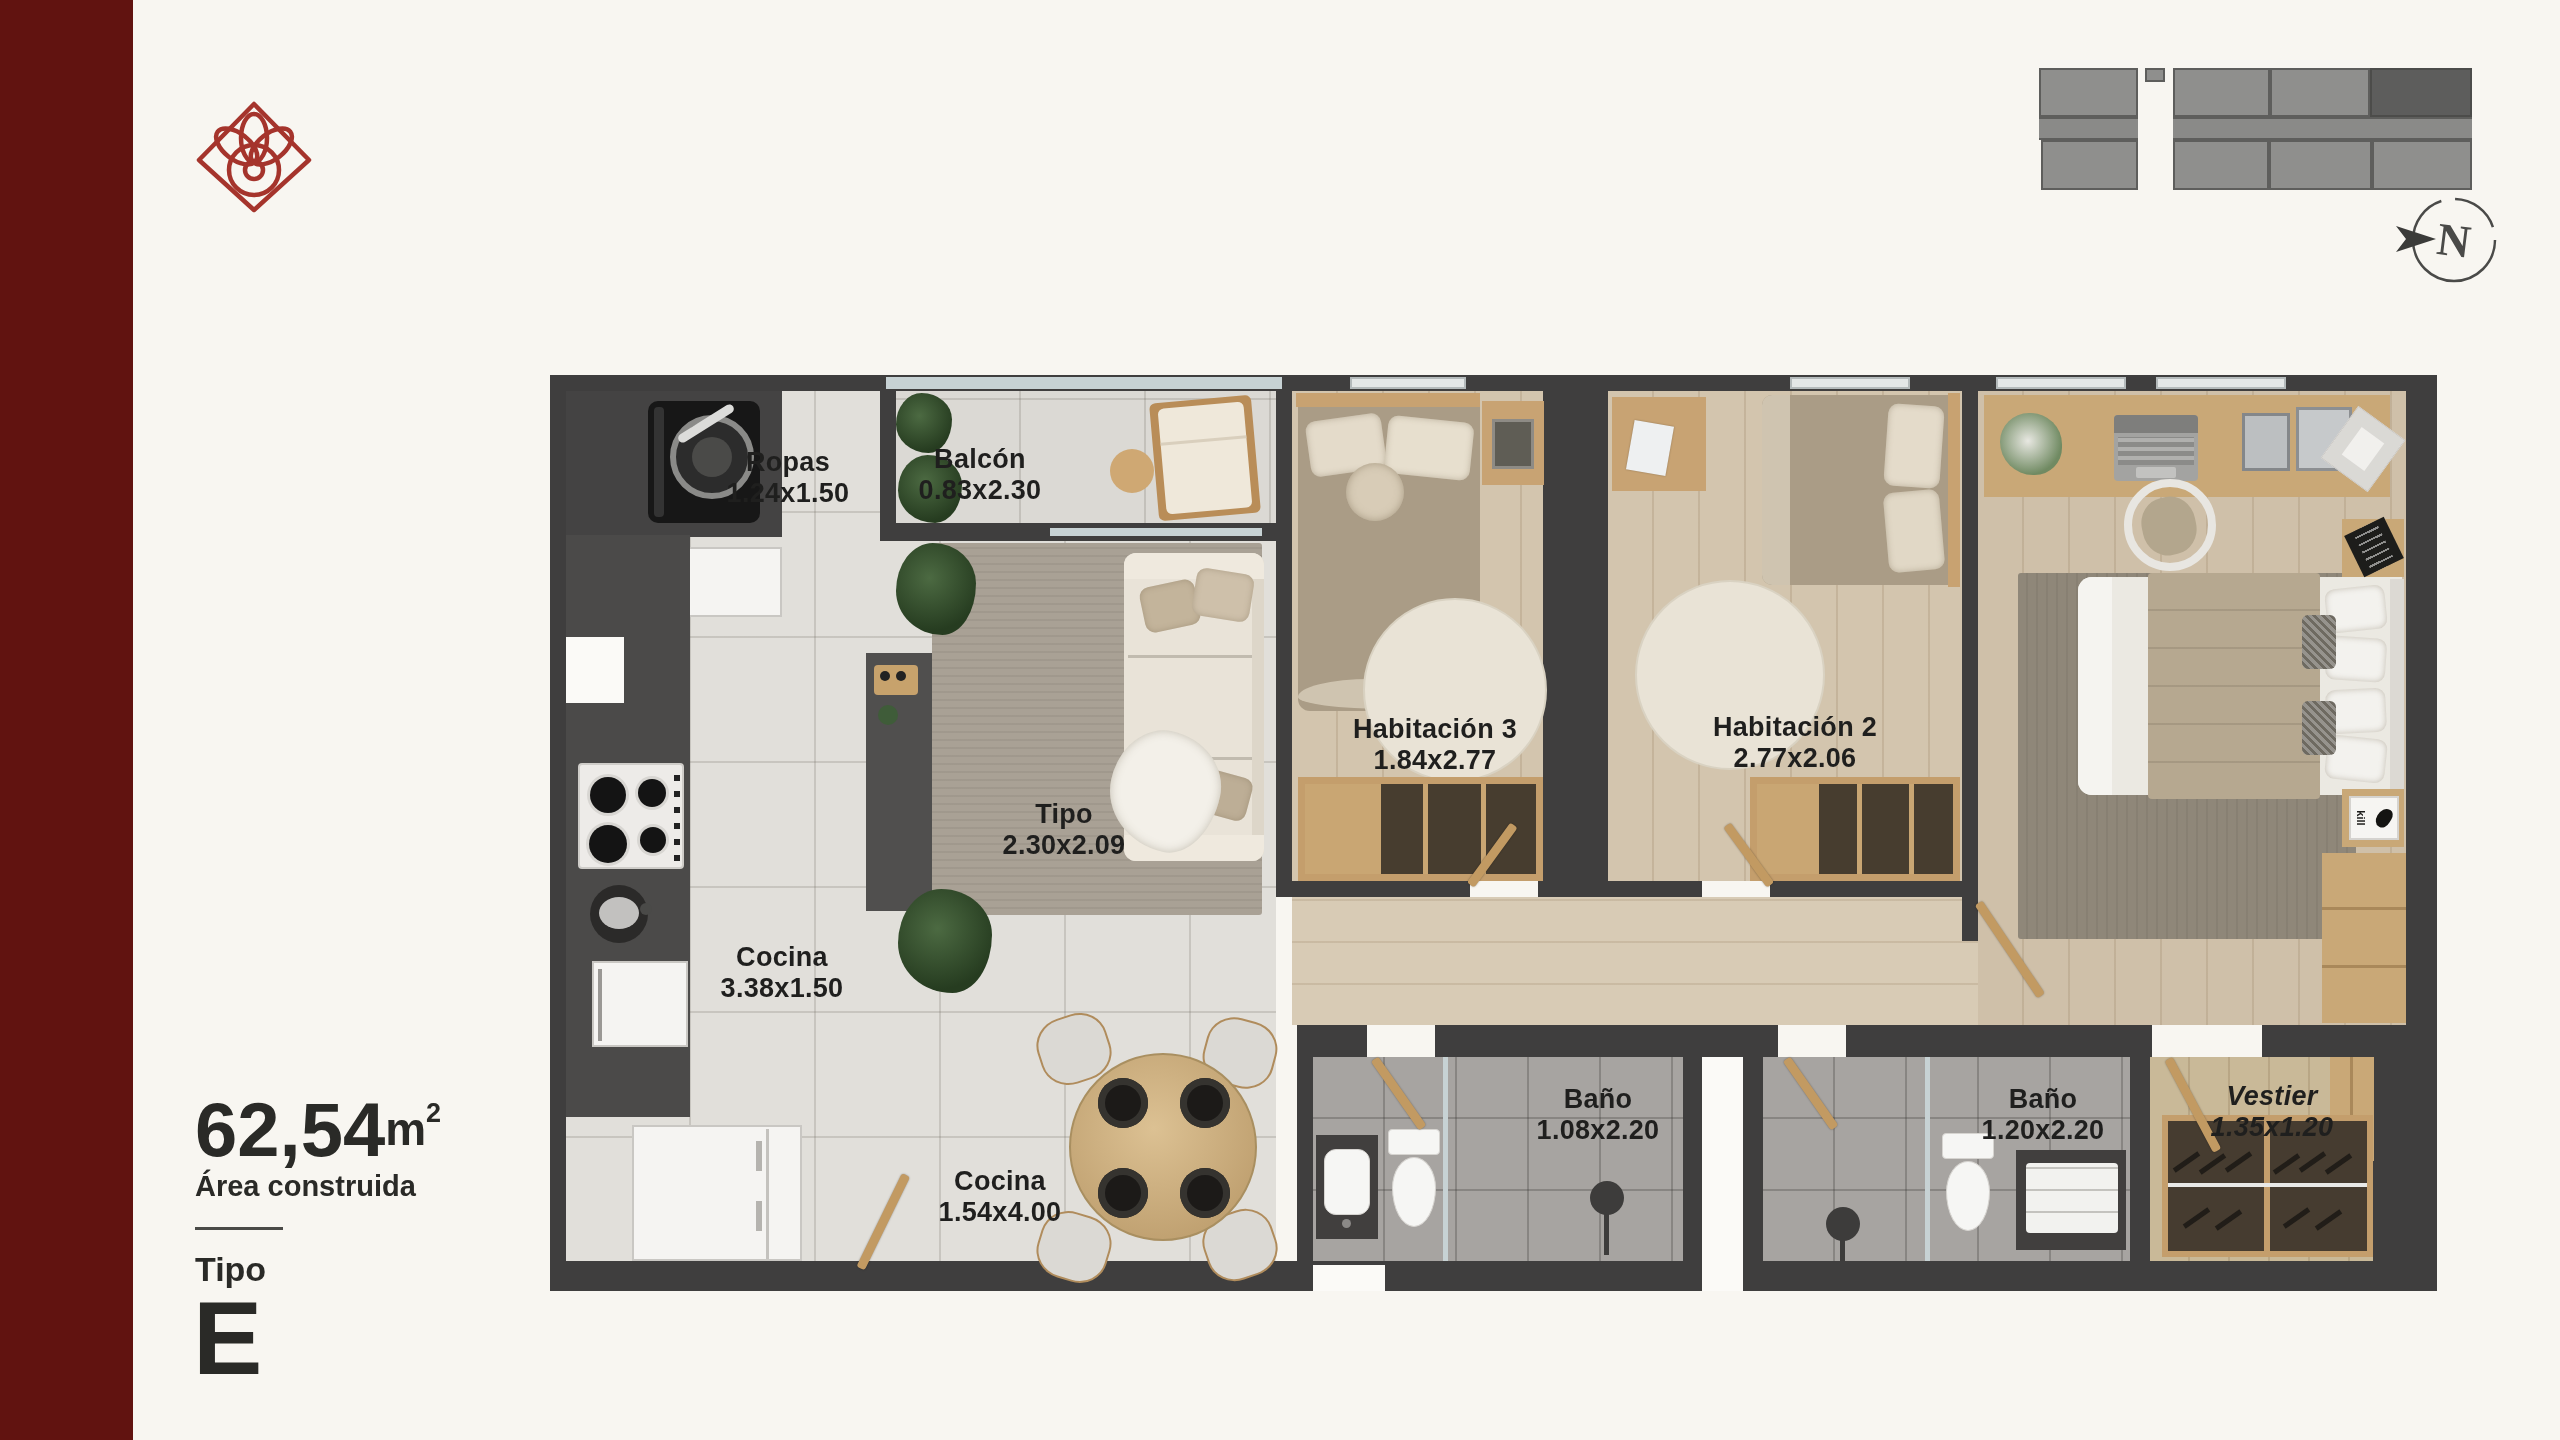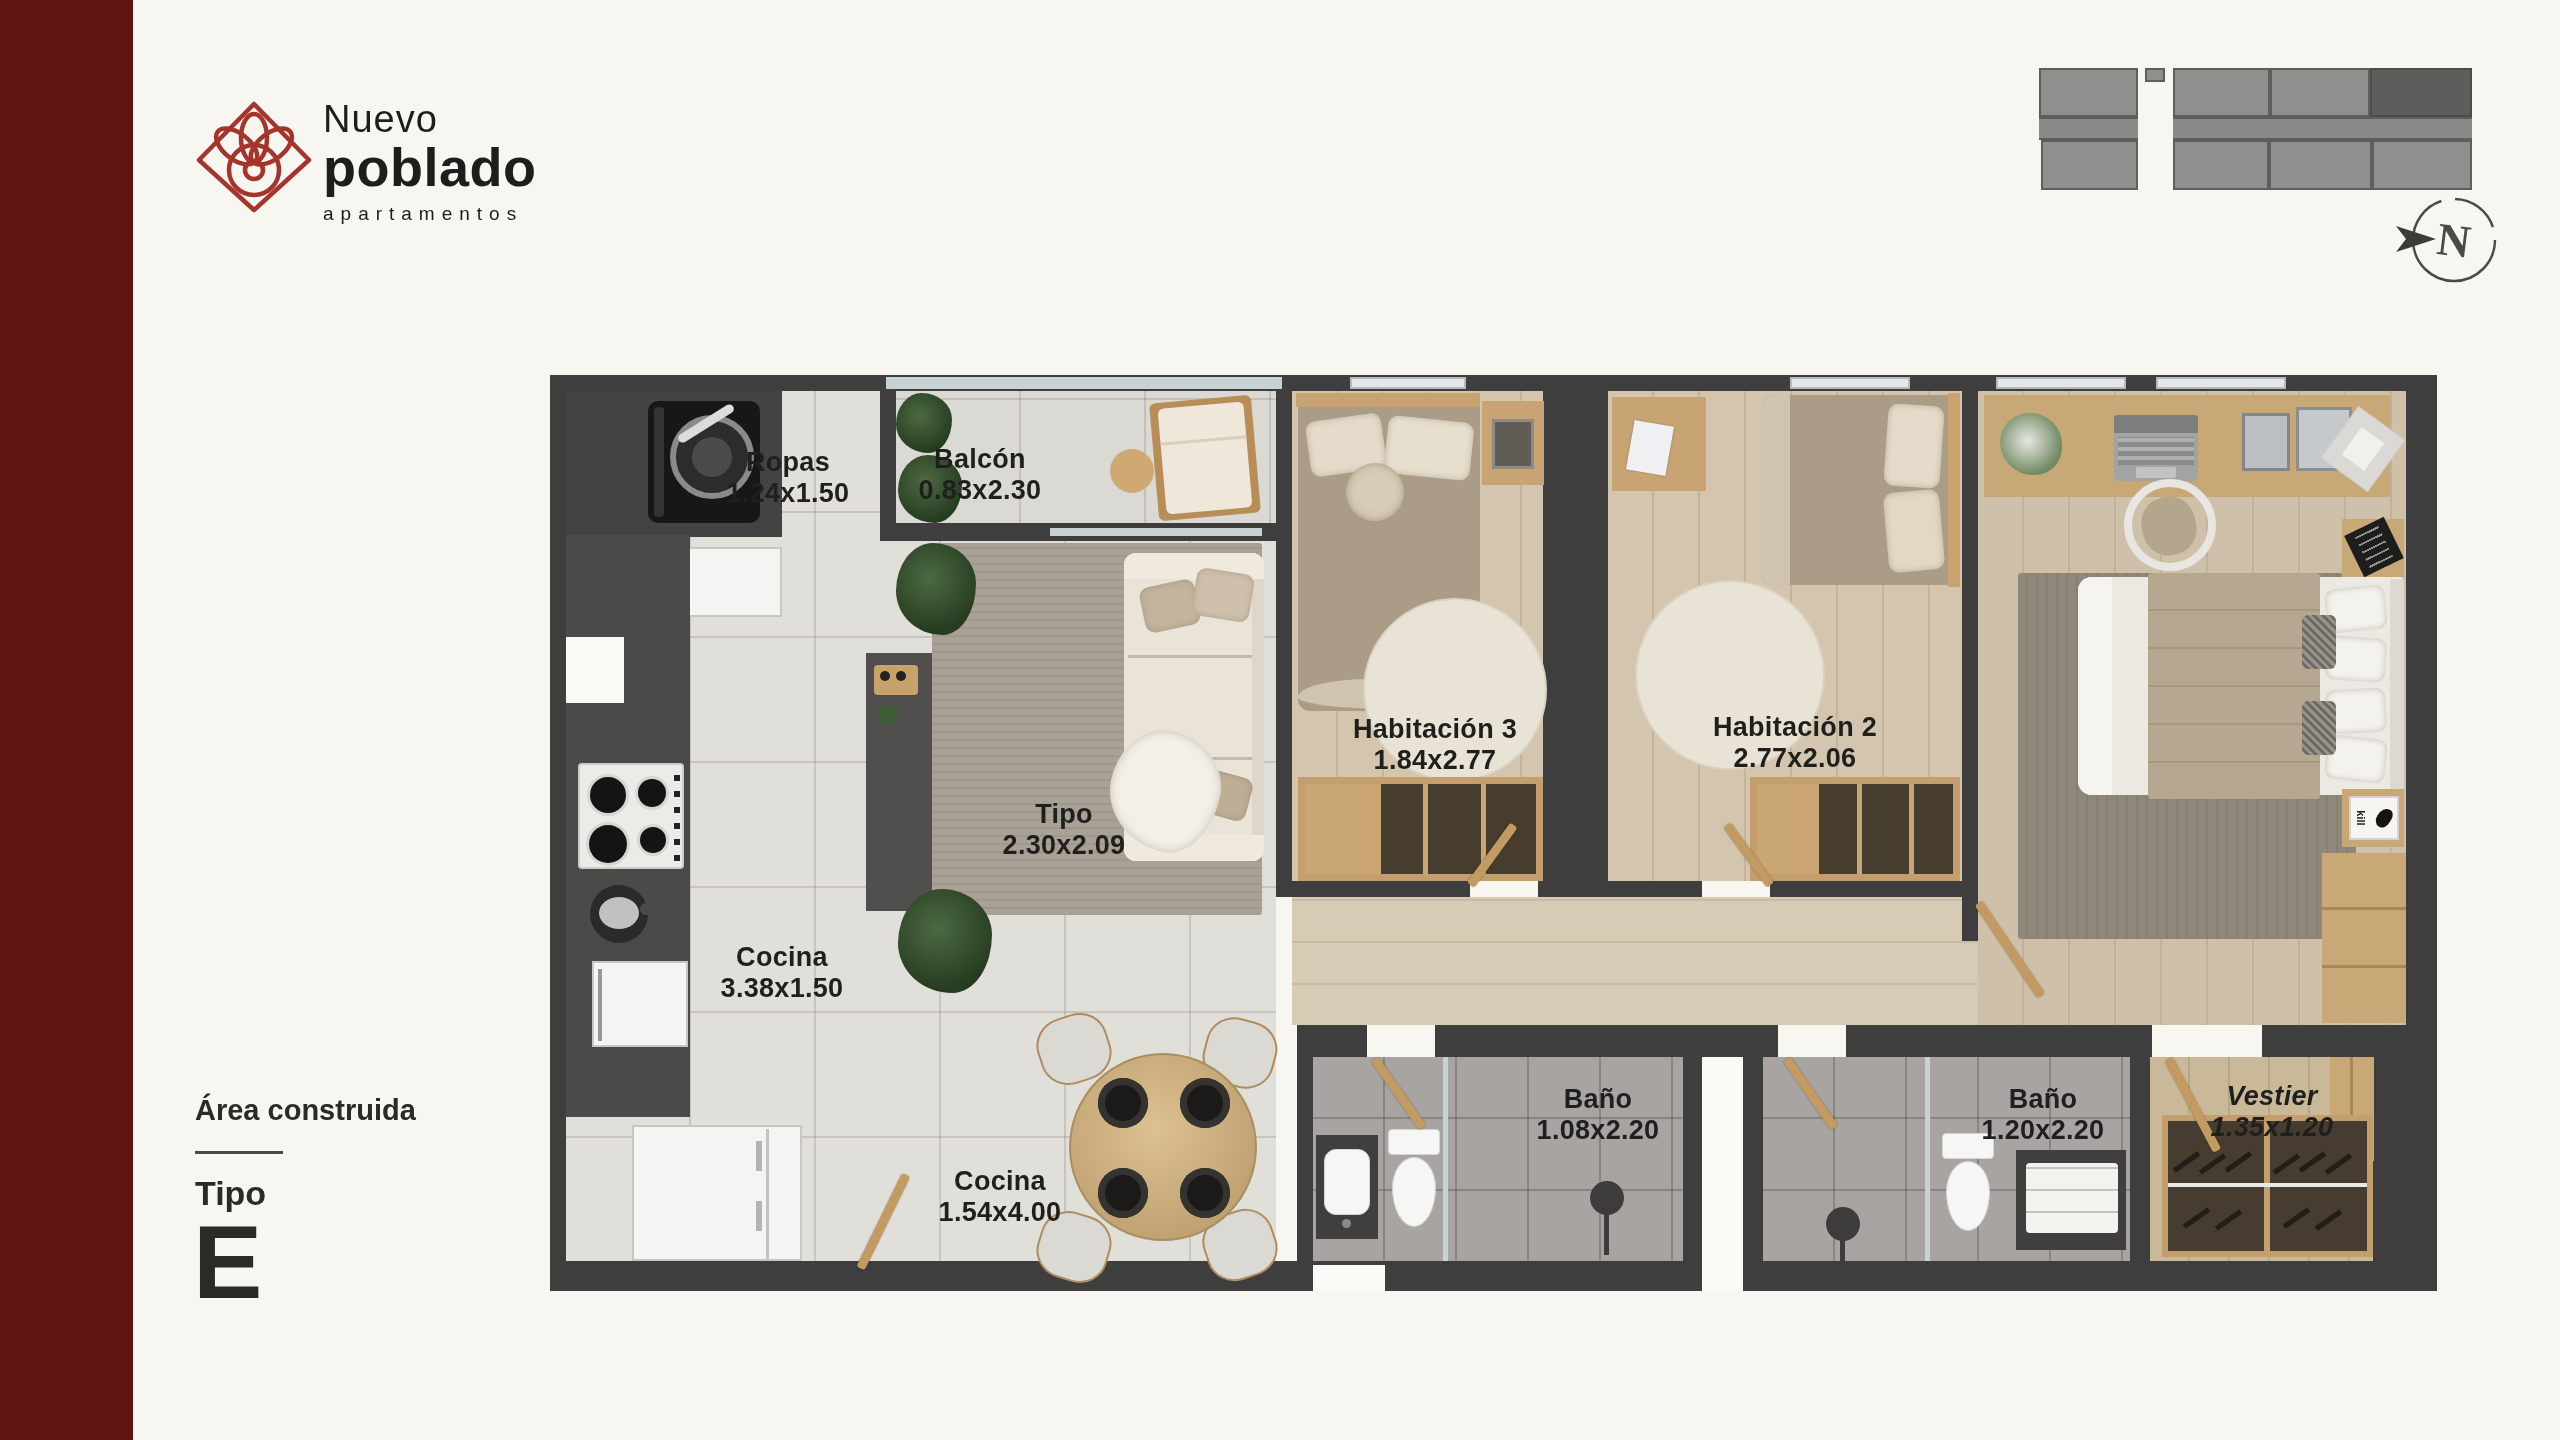--- a/index.html
+++ b/index.html
@@ -62,25 +62,20 @@
       <g fill="none" stroke="#a5342c" stroke-width="4.5" stroke-linejoin="round">
         <path d="M61,6 L116,62 L61,112 L6,62 Z"></path>
         <circle cx="61" cy="72" r="25"></circle>
         <circle cx="61" cy="72" r="9"></circle>
         <ellipse cx="61" cy="40" rx="13" ry="24"></ellipse>
         <ellipse cx="61" cy="40" rx="13" ry="24" transform="rotate(52 61 62)"></ellipse>
         <ellipse cx="61" cy="40" rx="13" ry="24" transform="rotate(-52 61 62)"></ellipse>
       </g>
     </svg>
   </div>
-  <div class="a brandtext">
-    <div class="brand-l1">Nuevo</div>
-    <div class="brand-l2">poblado</div>
-    <div class="brand-l3">apartamentos</div>
-  </div>
 
   <div class="a keyplan">
     <div class="ku" style="left:0;top:0;width:99px;height:49px;"></div>
     <div class="ku" style="left:134px;top:0;width:97px;height:49px;"></div>
     <div class="ku" style="left:231px;top:0;width:100px;height:49px;"></div>
     <div class="ku dark" style="left:331px;top:0;width:102px;height:49px;"></div>
     <div class="kcorr"></div>
     <div class="ku" style="left:2px;top:72px;width:97px;height:50px;"></div>
     <div class="ku" style="left:134px;top:72px;width:96px;height:50px;"></div>
     <div class="ku" style="left:230px;top:72px;width:103px;height:50px;"></div>
@@ -91,20 +86,25 @@
 
   <div class="a" style="left:2392px;top:192px;width:120px;height:100px;">
     <svg width="120" height="100" viewBox="0 0 120 100">
       <circle cx="62" cy="48" r="41" fill="none" stroke="#4a4a48" stroke-width="2.5" stroke-dasharray="180 14 50 14"></circle>
       <polygon points="4,34 44,47 4,60 14,47" fill="#3b3b39"></polygon>
       <text x="62" y="64" text-anchor="middle" font-family="Liberation Serif, serif" font-size="46" font-weight="700" fill="#4a4a48" transform="rotate(7 62 48)">N</text>
     </svg>
   </div>
 
   <div class="a stats">
+    <div class="area-line">
+      <span class="area-value">62,54</span>
+      <span class="area-unit">m</span>
+      <span class="area-sup">2</span>
+    </div>
     <div class="area-label">Área construida</div>
     <div class="divider"></div>
     <div class="tipo-label">Tipo</div>
     <div class="tipo-value">E</div>
   </div>
 
   <div class="a plan">
 
     <div class="a tile" style="left:16px;top:16px;width:710px;height:870px;"></div>
     <div class="a tile" style="left:346px;top:16px;width:380px;height:132px;background-color:#dbd9d4;"></div>

